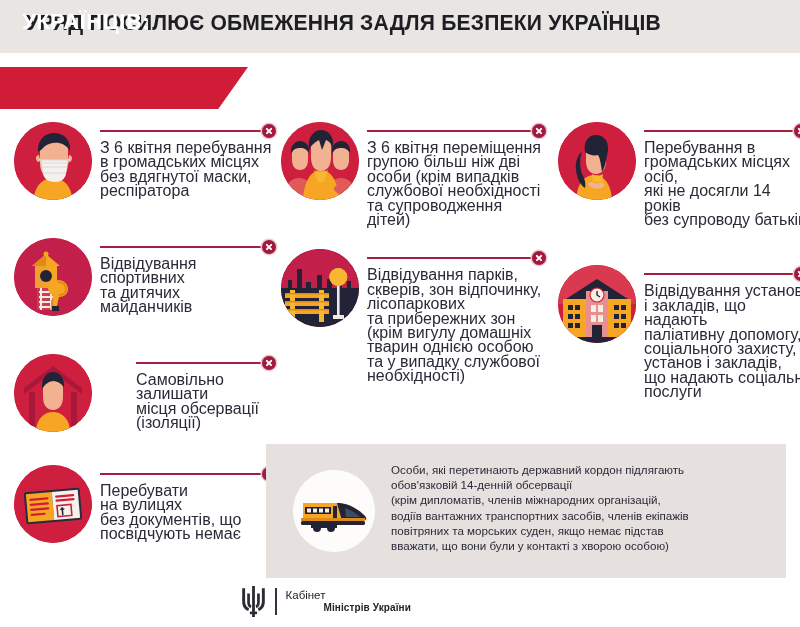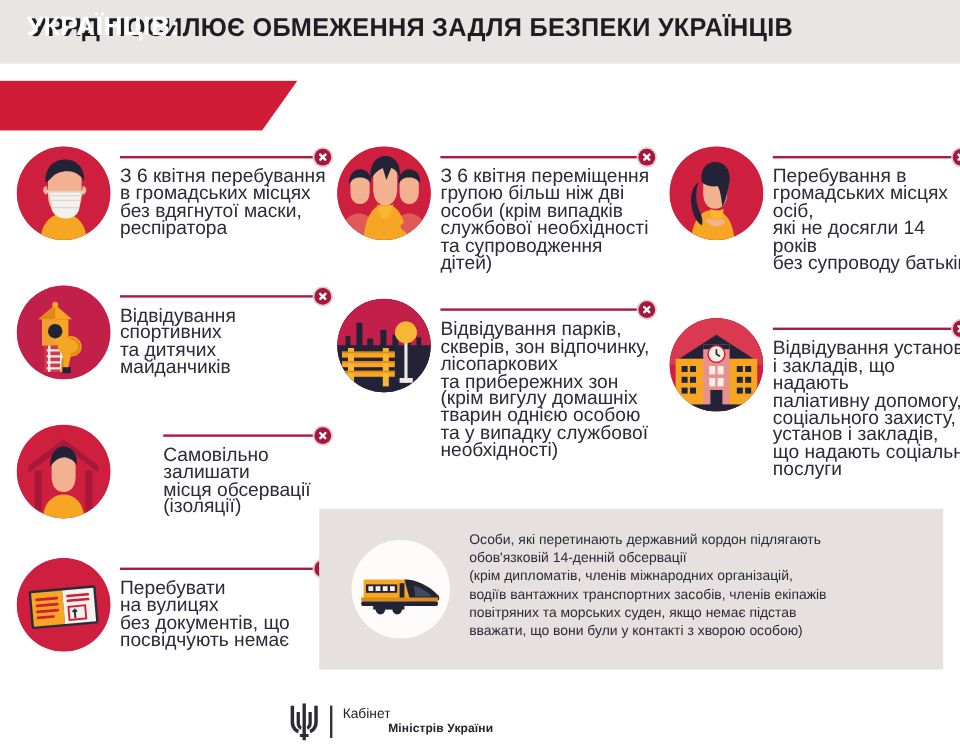--- a/index.html
+++ b/index.html
@@ -129,21 +129,21 @@
   .item-text {
     font-size: 16px;
     line-height: 14.4px;
     color: #2a2a38;
     white-space: pre-line;
   }
 
   
   .bottom-panel {
     position: absolute;
-    left: 266px; top: 424px;
+    left: 266px; top: 444px;
     width: 520px; height: 134px;
     background: #e6e1df;
   }
   .train-circle {
     position: absolute;
     left: 27px; top: 26px;
     width: 82px; height: 82px;
     border-radius: 50%;
     background: #fdfcfb;
     overflow: hidden;

